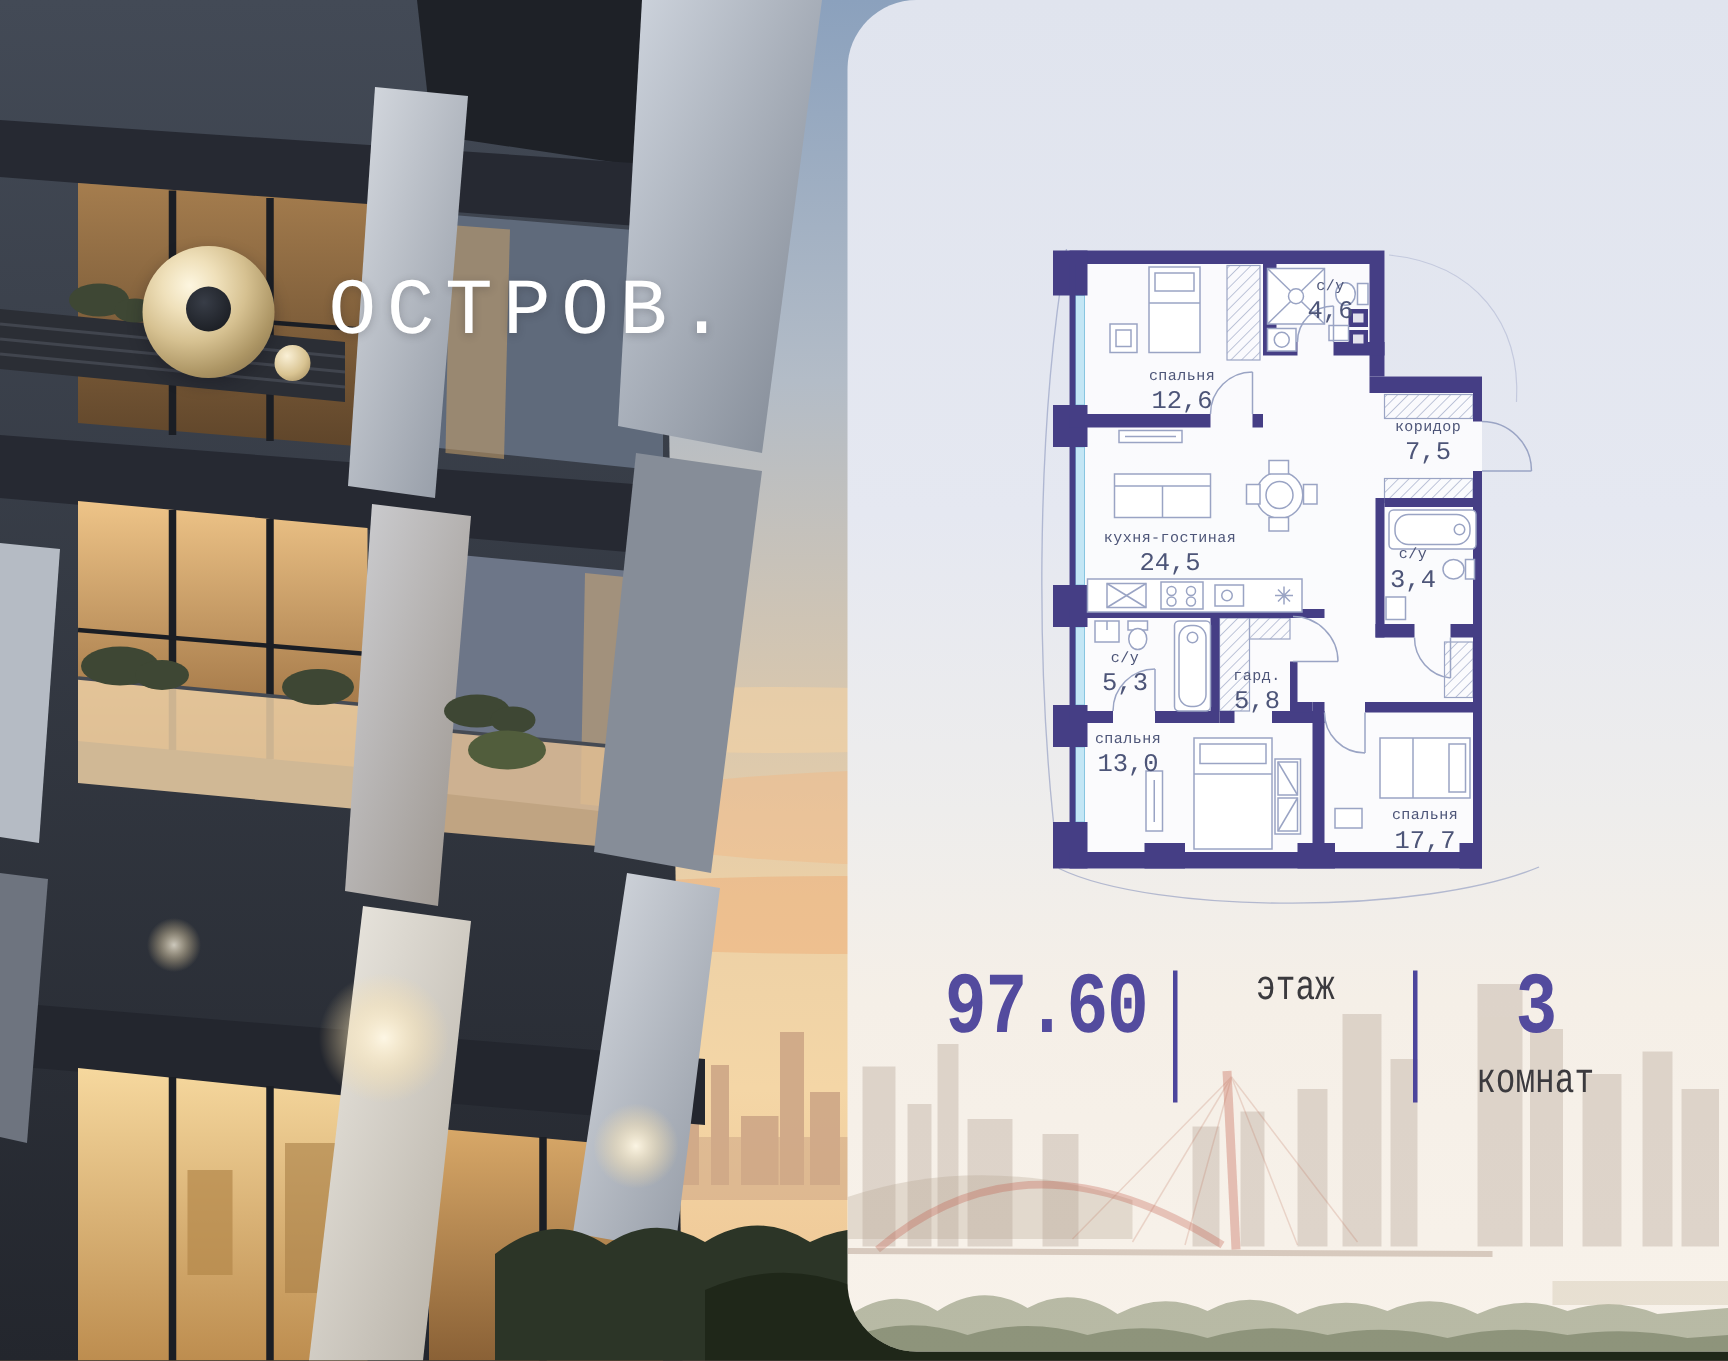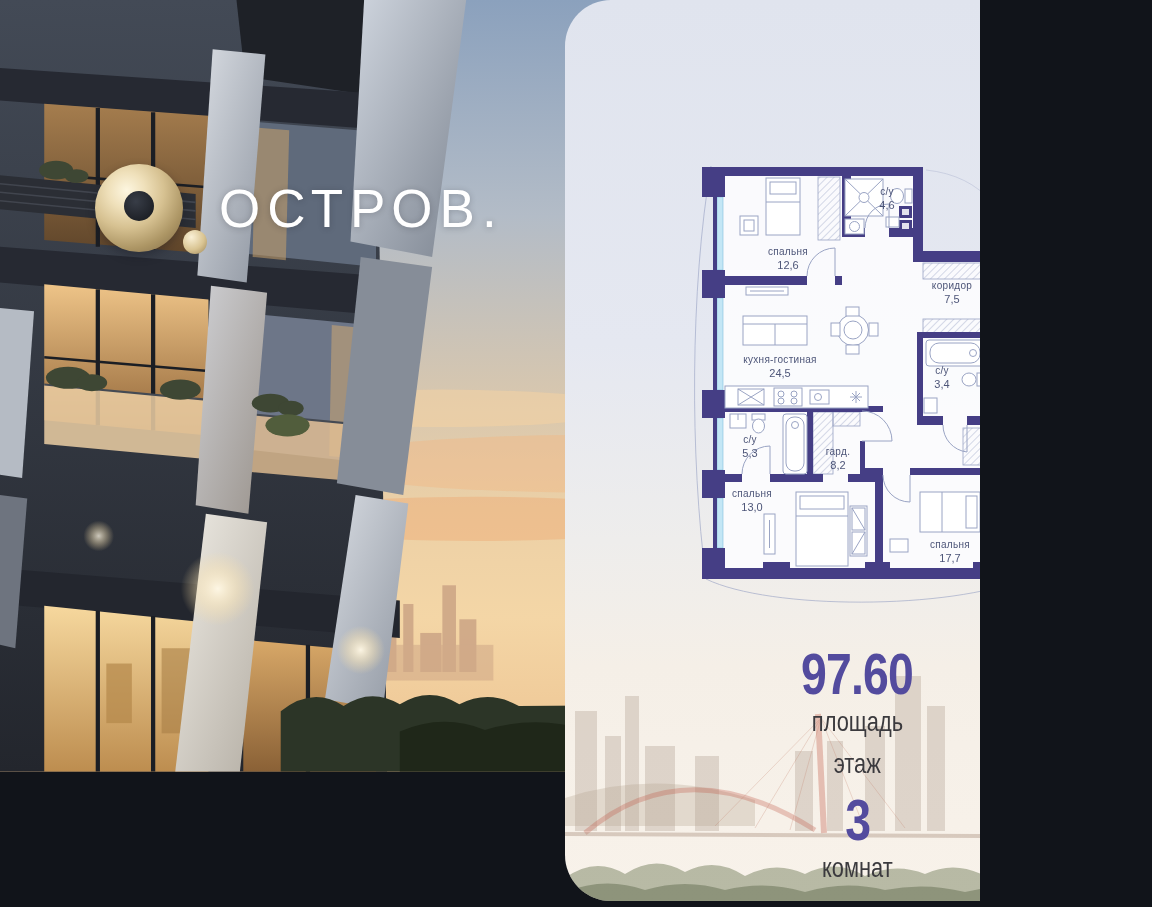--- a/index.html
+++ b/index.html
@@ -1,16 +1,16 @@
 <!DOCTYPE html>
 <html><head>
 <meta charset="utf-8">
 <style>
   html,body{margin:0;padding:0;background:#11141a;}
-  #stage{position:relative;width:980px;height:907px;overflow:hidden;font-family:Liberation Sans, sans-serif;}
+  #stage{position:relative;width:1152px;height:907px;overflow:hidden;font-family:Liberation Mono, monospace;}
   
   #photo{position:absolute;inset:0;}
   
   .logo{position:absolute;left:95px;top:164px;display:flex;align-items:center;z-index:3;}
   .torus{position:relative;width:88px;height:88px;border-radius:50%;
     background:radial-gradient(circle at 36% 30%,#fdf6e0 0%,#efe0ba 22%,#d6c191 45%,#ac9564 70%,#776342 100%);
     box-shadow:0 4px 10px rgba(20,20,30,.35);}
   .torus .hole{position:absolute;left:29px;top:27px;width:30px;height:30px;border-radius:50%;
     background:radial-gradient(circle at 40% 35%,#383d47,#1d2026 75%);}
   .logo-dot{position:absolute;left:88px;top:66px;width:24px;height:24px;border-radius:50%;
@@ -20,32 +20,32 @@
   
   .card{position:absolute;left:565px;top:0;width:587px;height:901px;border-radius:46px 0 0 46px;overflow:hidden;
     background:linear-gradient(180deg,#e0e4ee 0%,#e5e8f1 38%,#eeedec 60%,#f5efe7 74%,#f8f2ea 100%);z-index:2;}
   
   .card-city{position:absolute;left:0;right:0;bottom:0;height:275px;z-index:1;}
   
   .plan{position:absolute;left:125px;top:158px;width:350px;height:445px;z-index:2;}
   .plan svg{position:absolute;inset:0;}
   .room-label{position:absolute;transform:translateX(-50%);text-align:center;color:#4d5578;line-height:1.15;z-index:3;}
   .room-label .rn{font-size:10px;letter-spacing:.3px;white-space:nowrap;}
-  .room-label .ra{font-size:11px;margin-top:1px;}
+  .room-label .ra{font-size:17px;margin-top:1px;}
   .rl-0{left:98px;top:88px;}   
   .rl-1{left:197px;top:28px;}  
   .rl-2{left:262px;top:122px;} 
   .rl-3{left:90px;top:196px;}  
   .rl-4{left:252px;top:207px;} 
   .rl-5{left:60px;top:276px;}  
   .rl-6{left:148px;top:288px;} 
   .rl-7{left:62px;top:330px;}  
   .rl-8{left:260px;top:381px;} 
   
-  .stats{position:absolute;left:48px;right:50px;top:643px;display:flex;align-items:stretch;z-index:3;flex-direction:column;}
+  .stats{position:absolute;left:48px;right:50px;top:643px;display:flex;align-items:stretch;z-index:3;}
   .stat{flex:1;text-align:center;}
   .stat-value span{display:inline-block;transform:scaleX(.8);font-size:58px;line-height:62px;font-weight:700;
     color:#534b9e;letter-spacing:-1px;}
   .stat-label span{display:inline-block;transform:scaleX(.78);font-size:28px;line-height:34px;color:#3b3a3e;}
   .stat-divider{width:3px;background:#4c459c;margin:4px 0;}
 </style>
 </head>
 <body>
 
 <div id="stage">
@@ -414,36 +414,35 @@
       <div class="room-label rl-4">
         <div class="rn">с/у</div>
           <div class="ra">3,4</div>
       </div>
       <div class="room-label rl-5">
         <div class="rn">с/у</div>
           <div class="ra">5,3</div>
       </div>
       <div class="room-label rl-6">
         <div class="rn">гард.</div>
-          <div class="ra">8,2</div>
+          <div class="ra">5,8</div>
       </div>
       <div class="room-label rl-7">
         <div class="rn">спальня</div>
           <div class="ra">13,0</div>
       </div>
       <div class="room-label rl-8">
         <div class="rn">спальня</div>
           <div class="ra">17,7</div>
       </div>
     </div>
 
     <div class="stats">
       <div class="stat">
         <div class="stat-value"><span>97.60</span></div>
-        <div class="stat-label"><span>площадь</span></div>
       </div>
       <div class="stat-divider"></div>
       <div class="stat">
         <div class="stat-label"><span>этаж</span></div>
       </div>
       <div class="stat-divider"></div>
       <div class="stat">
         <div class="stat-value"><span>3</span></div>
         <div class="stat-label"><span>комнат</span></div>
       </div>

